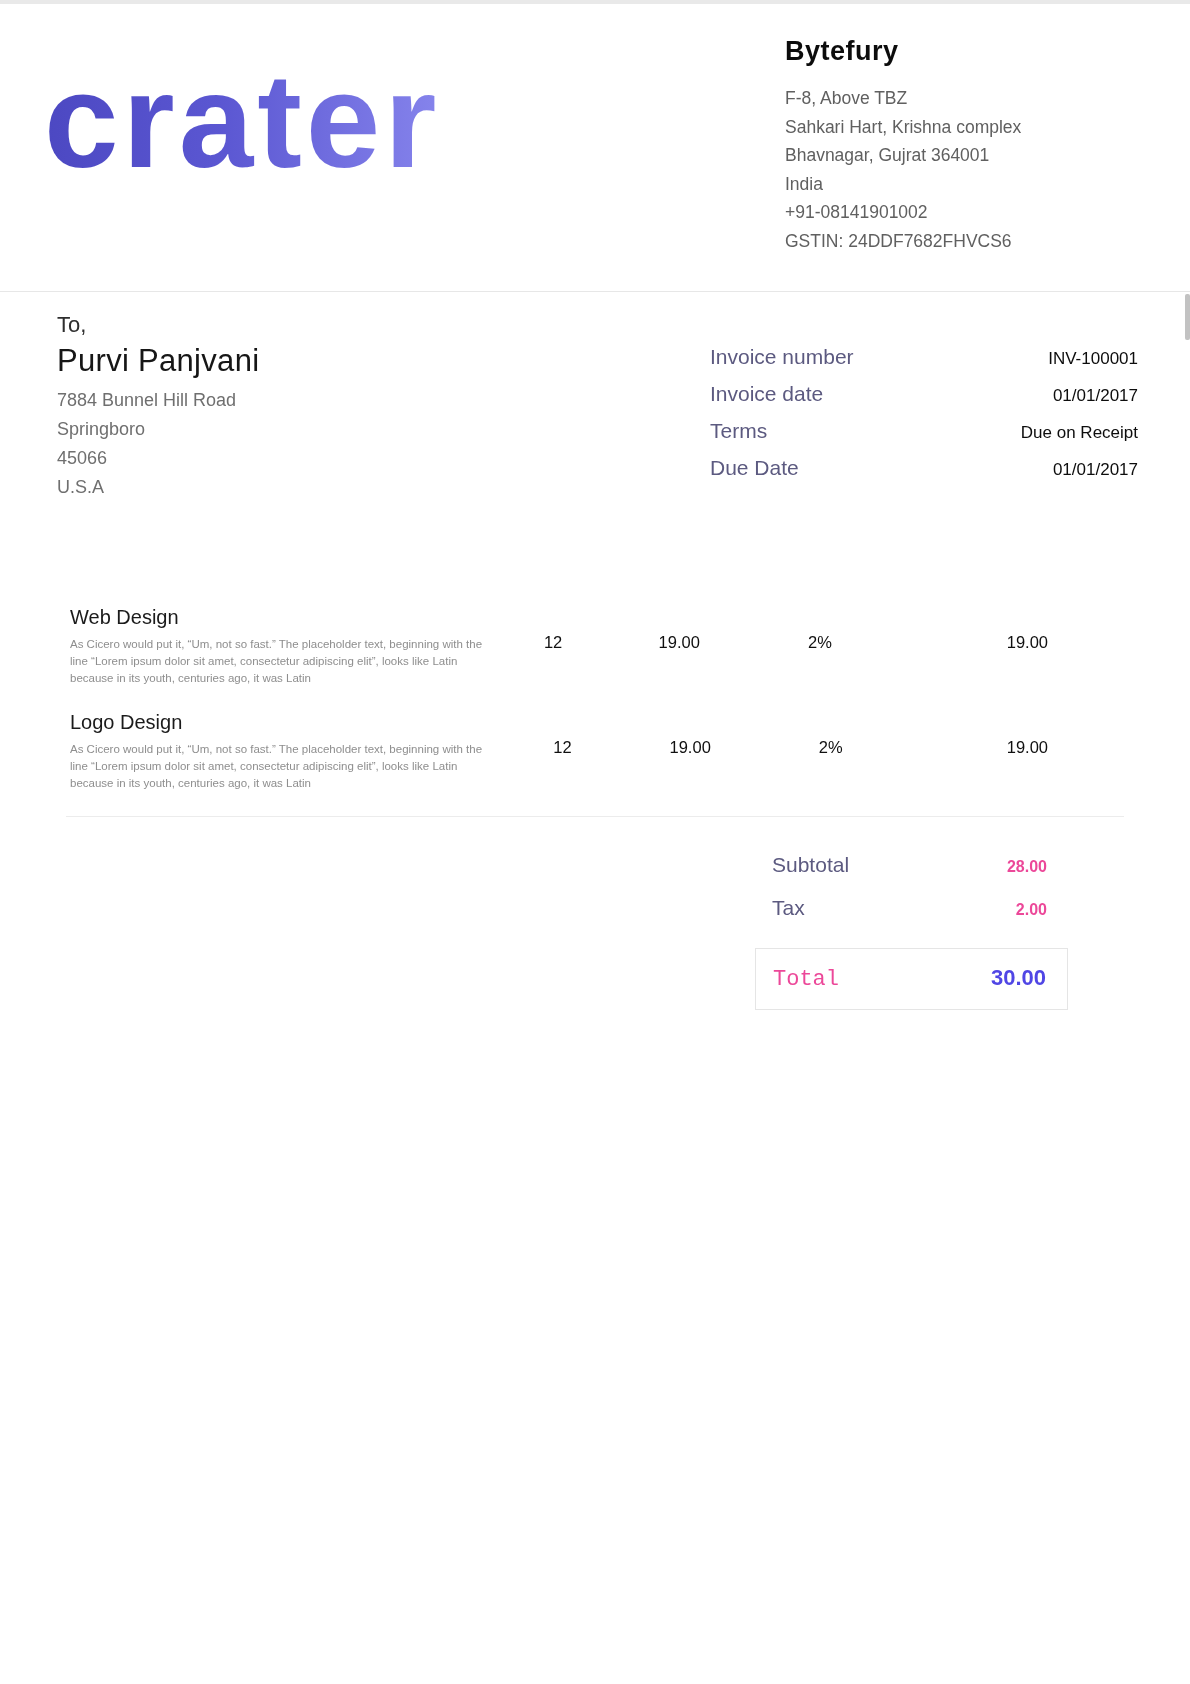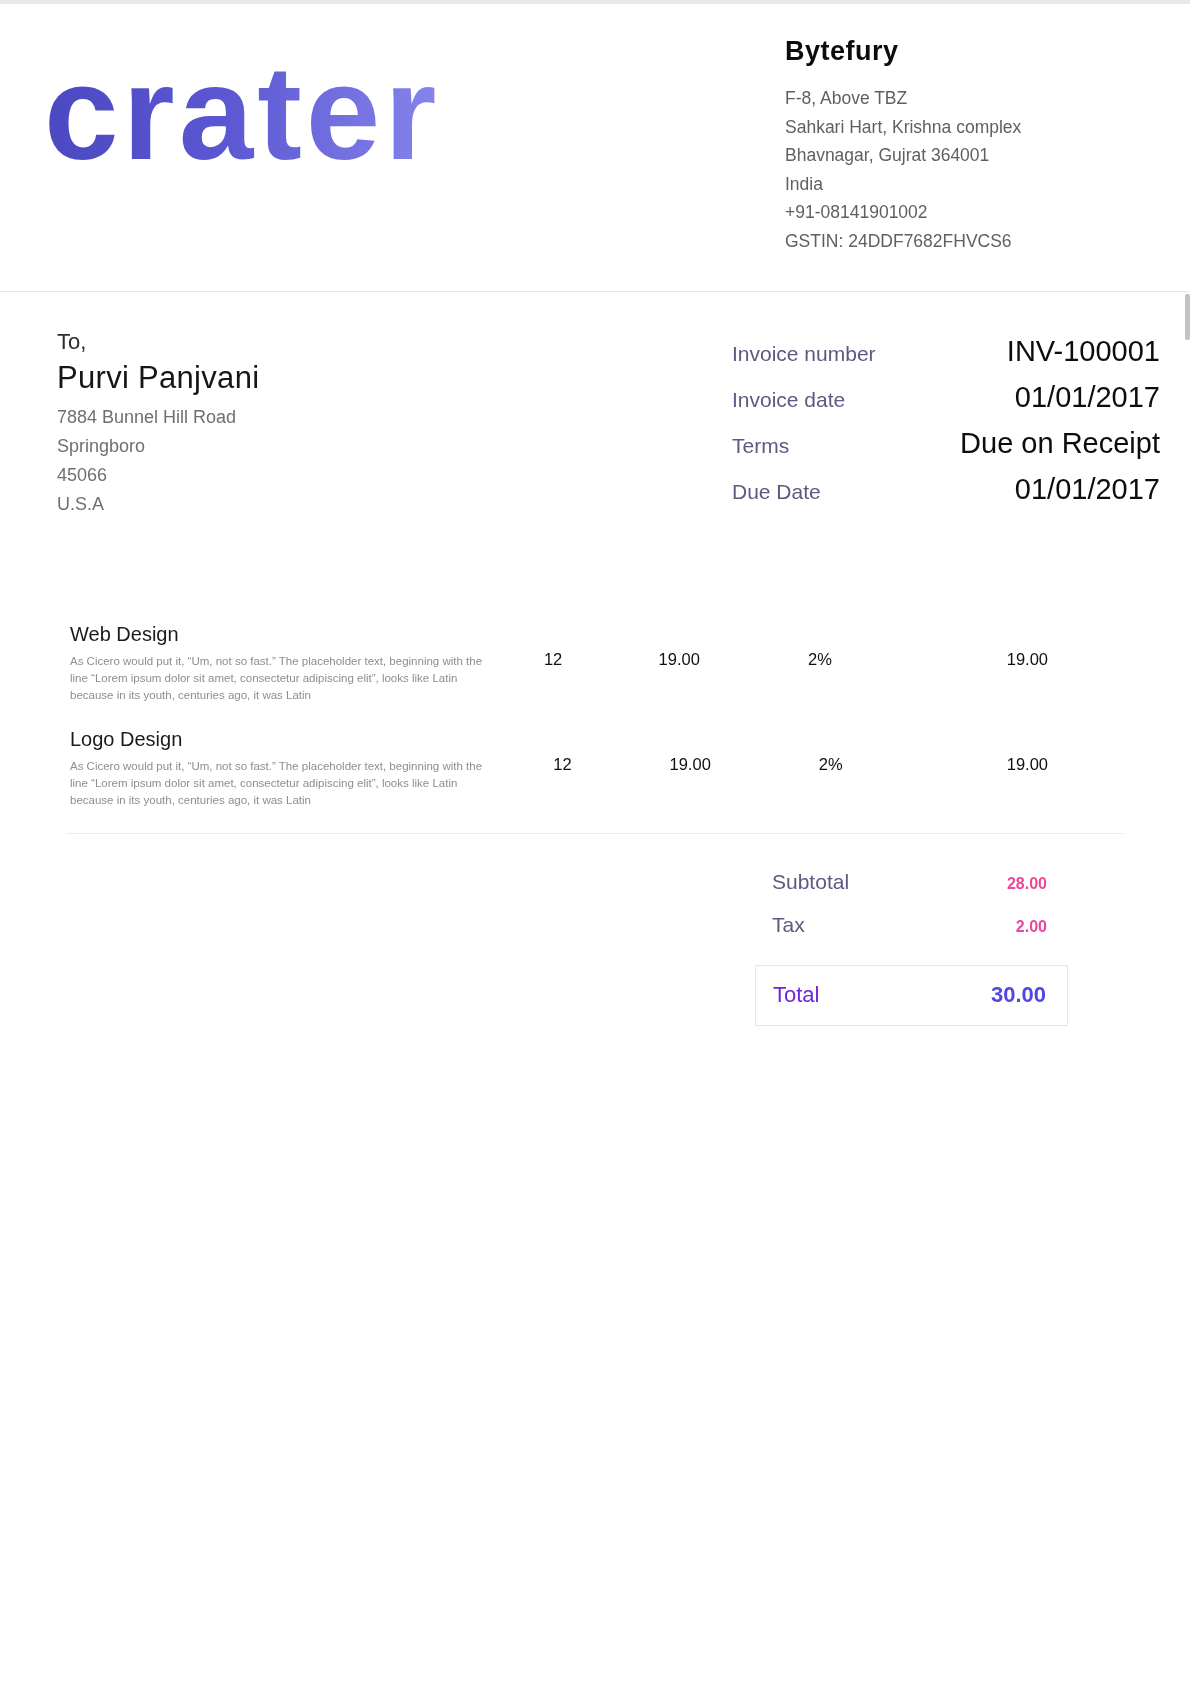--- a/index.html
+++ b/index.html
@@ -7,41 +7,41 @@
   .page {
     position:relative; width:1190px; height:1684px; background:#ffffff;
     font-family:"Liberation Sans","DejaVu Sans",sans-serif; overflow:hidden;
     margin:0 auto;
   }
   .top-strip { position:absolute; top:0; left:0; width:100%; height:4px; background:#e9e9e9; }
 
   
   .header { position:relative; height:292px; border-bottom:1px solid #e7e7e7; }
   .logo {
-    position:absolute; left:44px; top:46px;
+    position:absolute; left:44px; top:54px;
     font-size:134px; font-weight:700; letter-spacing:4px; line-height:1;
     color:#5a55d0;
     background:linear-gradient(90deg,#4c48c2 0%,#5b57d2 45%,#8684ec 100%);
     -webkit-background-clip:text; background-clip:text;
     -webkit-text-fill-color:transparent;
   }
   .company { position:absolute; left:785px; top:36px; width:390px; }
   .company-name { font-size:27px; font-weight:700; color:#0c0c0c; letter-spacing:.5px; margin-bottom:17px; }
   .company-line { font-size:17.5px; color:#606060; line-height:28.5px; }
 
   
-  .parties { display:flex; align-items:flex-end; padding:20px 30px 0 57px; }
+  .parties { display:flex; align-items:center; padding:20px 52px 0 57px; }
   .bill-to { flex:1; }
   .bill-to-label { font-size:22px; color:#2e2e2e; margin-bottom:5px; }
   .customer-name { font-size:31px; font-weight:500; color:#161616; letter-spacing:.3px; margin-bottom:7px; }
   .customer-line { font-size:18px; color:#6f6f6f; line-height:29px; }
   .meta { width:428px; margin-top:23px; }
   .meta-row { display:flex; justify-content:space-between; align-items:baseline; margin-bottom:13px; }
   .meta-label { font-size:21px; color:#5c5a80; }
-  .meta-value { font-size:29px; font-weight:500; color:#0d0d0d; }
+  .meta-value { font-size:17px; font-weight:500; color:#0d0d0d; }
 
   
   .items { margin:104px 66px 0 66px; }
   .trow { display:flex; align-items:flex-start; padding-left:4px; padding-right:76px; }
   .col-item { flex:1; }
   .col-qty { width:130px; text-align:center; }
   .col-price { width:130px; text-align:center; }
   .col-discount { width:160px; text-align:center; }
   .col-amount { width:155px; text-align:right; }
   .thead .col { font-size:20px; font-weight:700; color:#4f4c70; }
@@ -51,21 +51,21 @@
   .item-desc { font-size:11.5px; line-height:17px; color:#8e8e8e; width:420px; }
   .cell-num { font-size:16.5px; color:#101010; padding-top:27px; }
   .items-divider { border-top:1px solid #ececec; margin-top:24px; }
 
   
   .totals { width:313px; margin:36px 122px 0 auto; }
   .totals-row { display:flex; justify-content:space-between; align-items:baseline; padding:0 21px 0 17px; margin-bottom:19px; }
   .totals-label { font-size:21px; color:#5c5a80; }
   .totals-value { font-size:16px; font-weight:700; color:#ec4899; }
   .total-box { margin-top:28px; border:1px solid #e5e5e5; background:#fff; display:flex; justify-content:space-between; align-items:baseline; padding:16px 21px 17px 17px; }
-  .total-label { font-size:22px; color:#6d28d9; }
+  .total-label { font-size:22px; color:#ec4899;font-family:Liberation Mono, monospace; }
   .total-value { font-size:22px; font-weight:700; color:#5046e5; }
 
   .scrollbar-thumb { position:absolute; right:0; top:294px; width:5px; height:46px; background:#c2c2c2; border-radius:2px; }
 </style>
 </head>
 <body>
 
 <div class="page">
   <div class="top-strip"></div>
 

